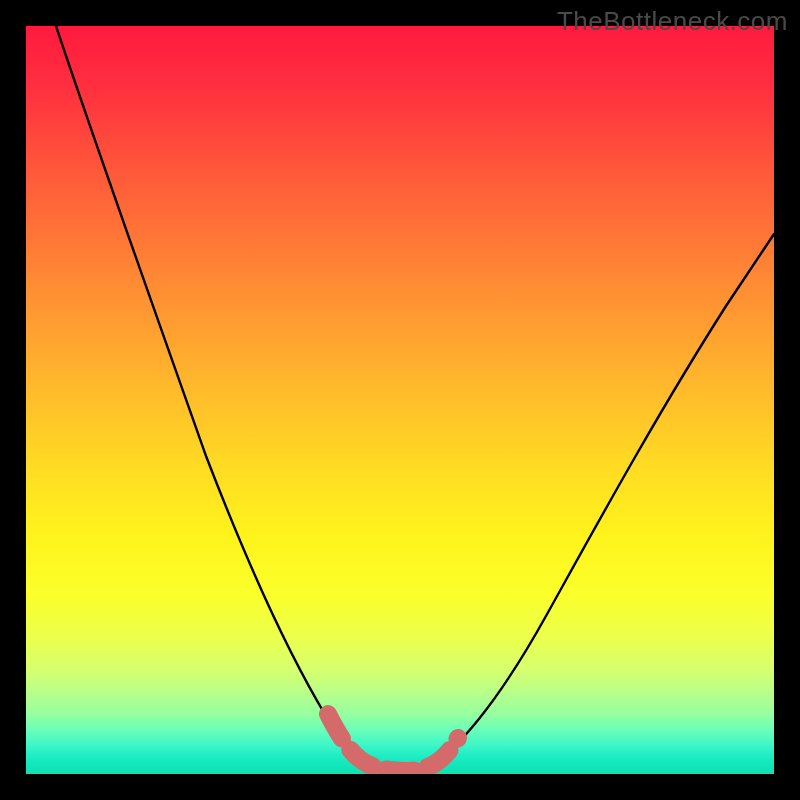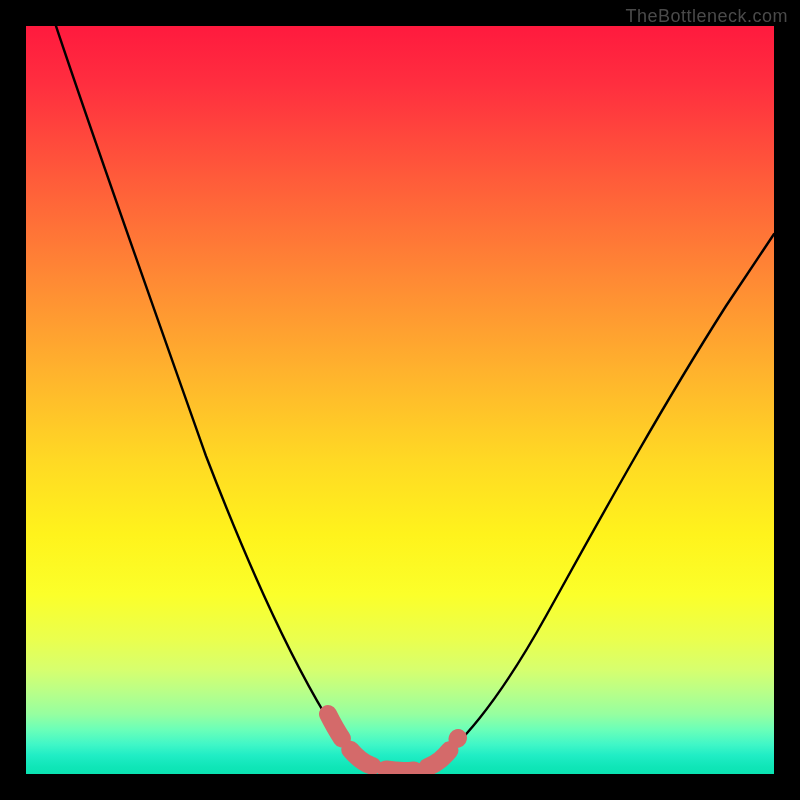--- a/index.html
+++ b/index.html
@@ -15,21 +15,21 @@
     position: relative;
     width: 800px;
     height: 800px;
     background: #000;
   }
   .watermark {
     position: absolute;
     top: 6px;
     right: 12px;
     color: #4a4a4a;
-    font-size: 18px;
+    font-size: 26px;
     font-weight: 500;
     letter-spacing: 0.5px;
     z-index: 10;
   }
   .plot-area {
     position: absolute;
     left: 26px;
     top: 26px;
     width: 748px;
     height: 748px;

